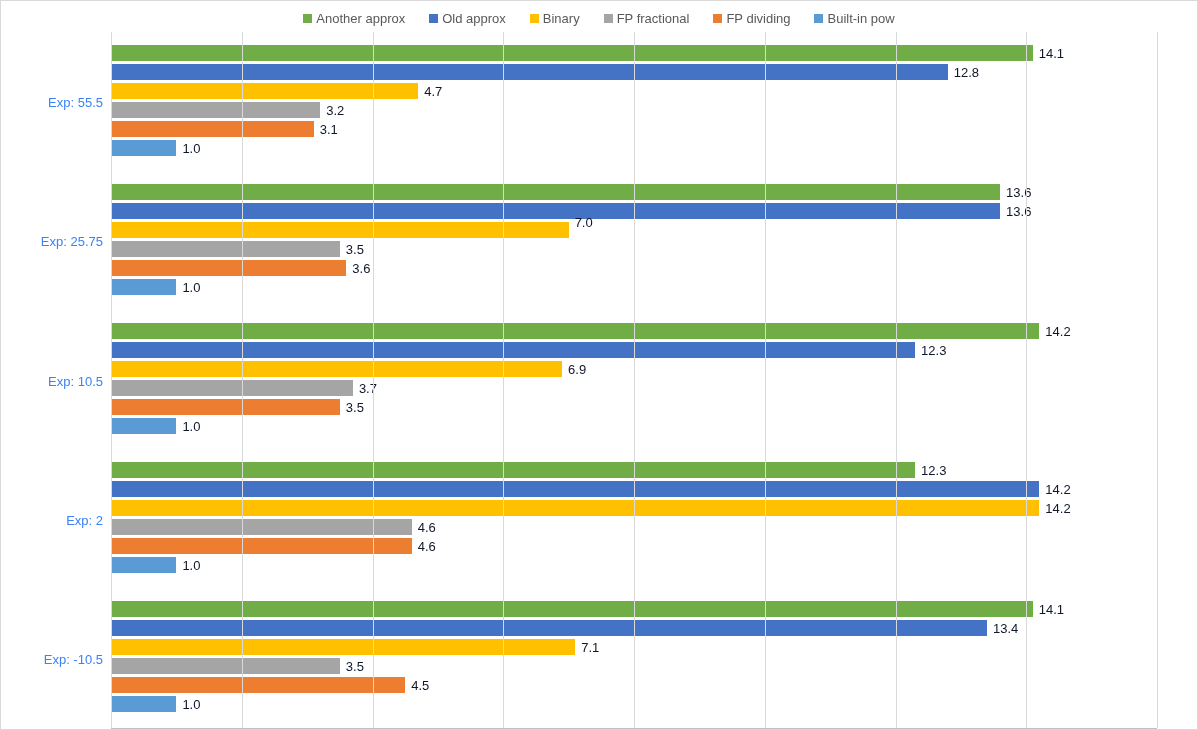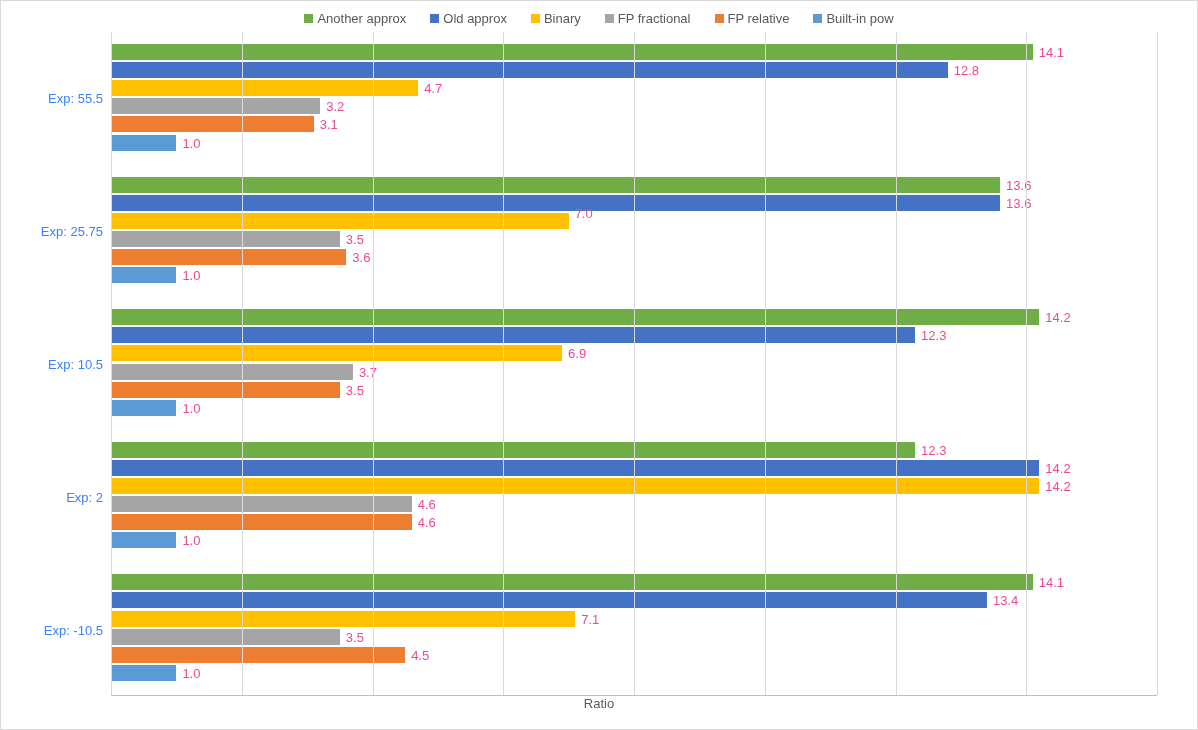--- a/index.html
+++ b/index.html
@@ -79,21 +79,21 @@
     position: absolute;
     inset: 0;
   }
   .bar {
     position: absolute;
     height: 14px;
   }
   .bar-label {
     position: absolute;
     font-size: 13px;
-    color: #ec4899;
+    color: #0f172a;
     white-space: nowrap;
     transform: translateY(-50%);
   }
   .x-axis {
     height: 30px;
     margin: 0 40px 0 110px;
     position: relative;
   }
   .x-tick {
     position: absolute;
@@ -127,21 +127,21 @@
       <div class="legend-item">
         <span class="swatch" style="background: rgb(255, 192, 0);"></span>
         <span>Binary</span>
       </div>
       <div class="legend-item">
         <span class="swatch" style="background: rgb(165, 165, 165);"></span>
         <span>FP fractional</span>
       </div>
       <div class="legend-item">
         <span class="swatch" style="background: rgb(237, 125, 49);"></span>
-        <span>FP relative</span>
+        <span>FP dividing</span>
       </div>
       <div class="legend-item">
         <span class="swatch" style="background: rgb(91, 155, 213);"></span>
         <span>Built-in pow</span>
       </div>
     </div>
 
   <div class="plot-area">
     <div class="y-labels">
         <div class="y-label" style="top: 10%;">Exp: 55.5</div>
@@ -218,15 +218,14 @@
         <div class="gridline" style="left: 25%;"></div>
         <div class="gridline" style="left: 37.5%;"></div>
         <div class="gridline" style="left: 50%;"></div>
         <div class="gridline" style="left: 62.5%;"></div>
         <div class="gridline" style="left: 75%;"></div>
         <div class="gridline" style="left: 87.5%;"></div>
         <div class="gridline" style="left: 100%;"></div>
       </div>
   </div>
 
-  <div class="x-title">Ratio</div>
 
 </div>
 
 </body></html>

